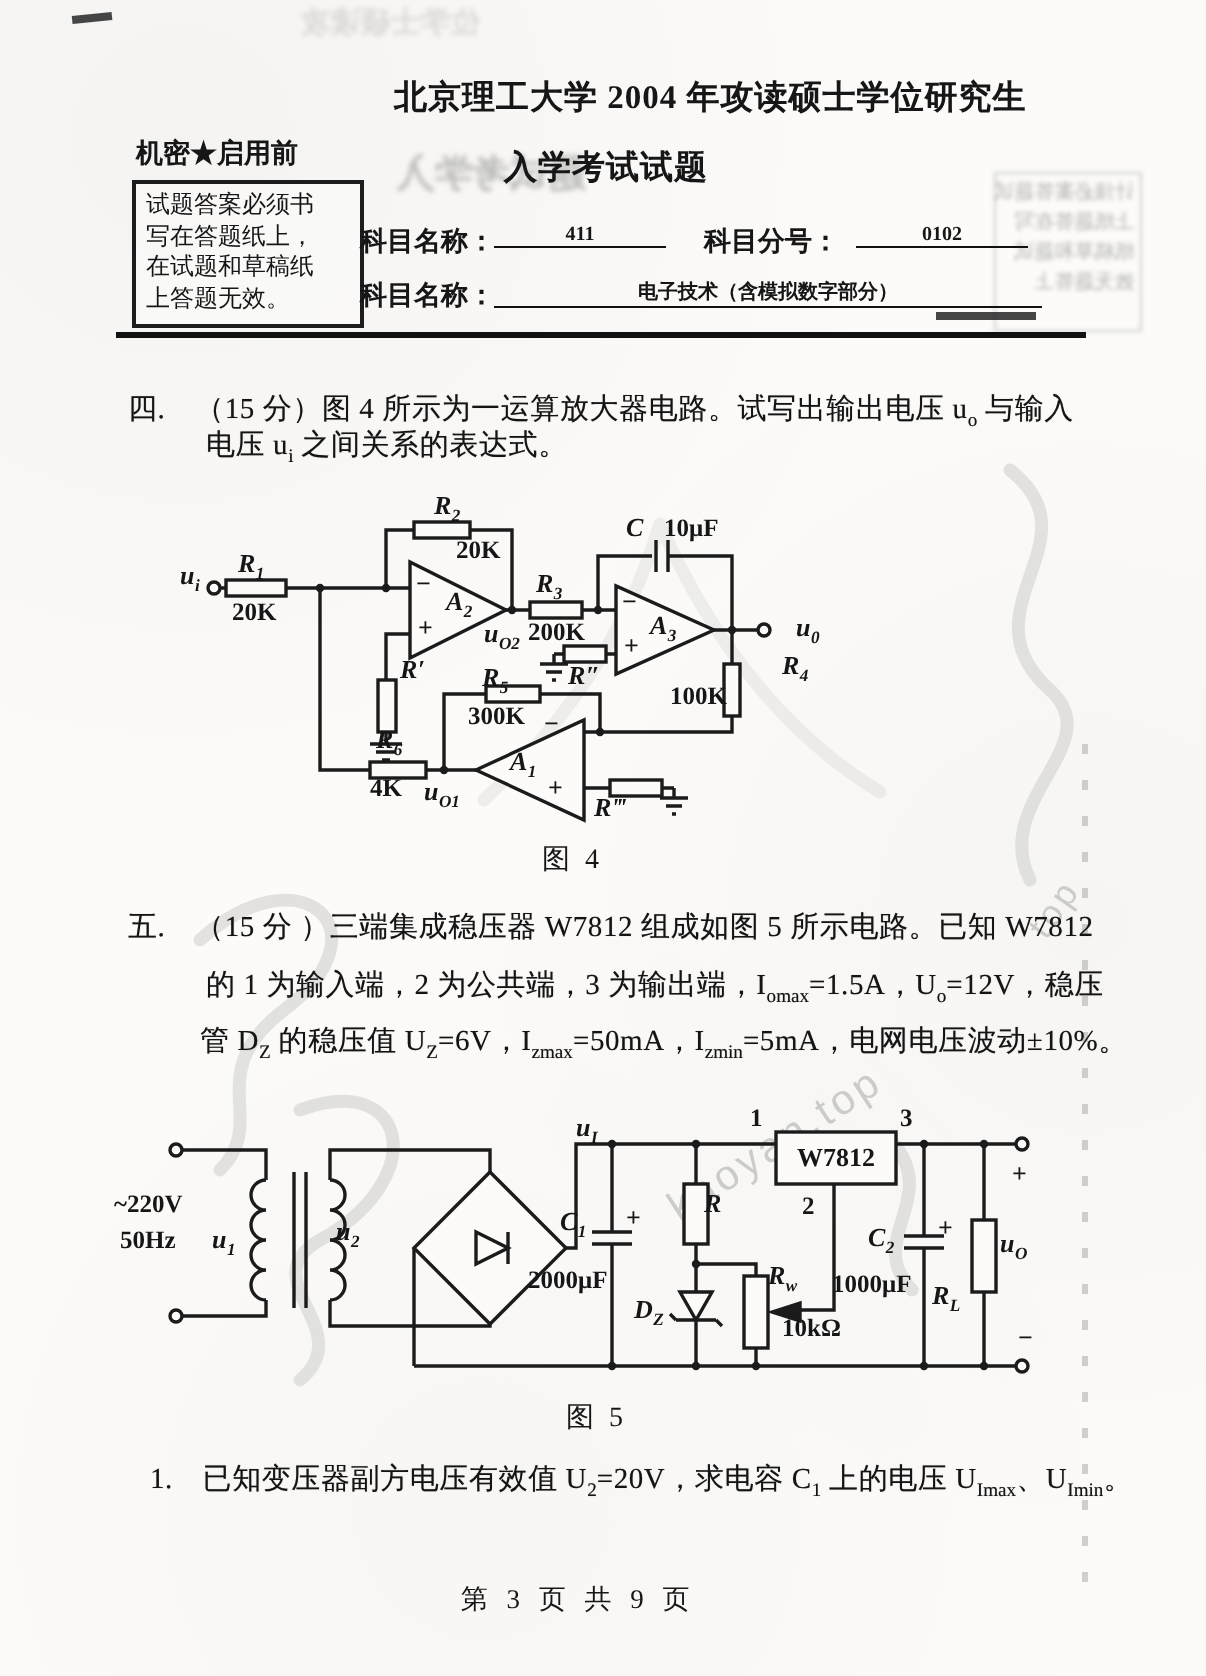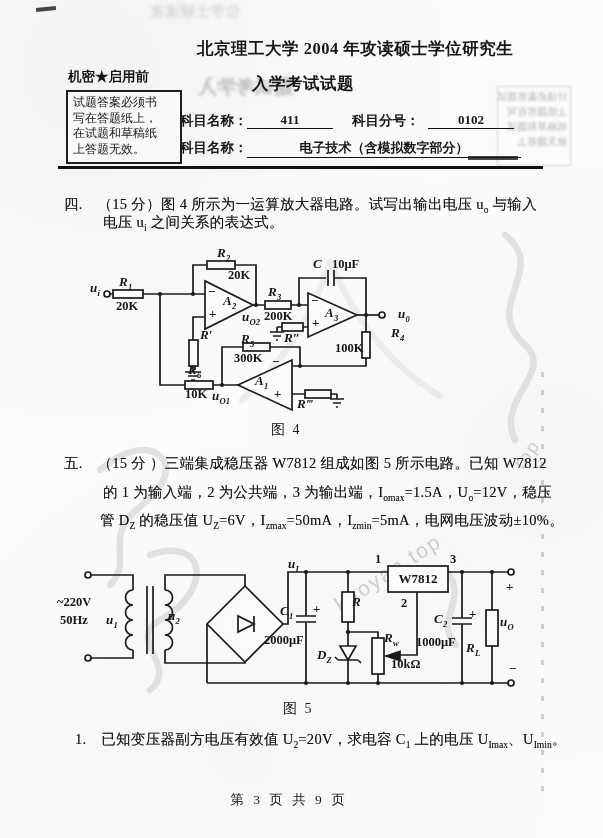--- a/index.html
+++ b/index.html
@@ -6,21 +6,21 @@
   #page{position:relative;width:603px;height:838px;margin:0 auto;overflow:hidden;
     background:#fcfbf9;
     background-image:radial-gradient(circle at 15% 8%, rgba(0,0,0,.03), transparent 40%),
                      radial-gradient(circle at 90% 55%, rgba(0,0,0,.025), transparent 45%),
                      radial-gradient(circle at 40% 90%, rgba(0,0,0,.02), transparent 40%);
     font-family:"Liberation Serif","DejaVu Serif",serif;color:#161616;}
   .abs{position:absolute;white-space:nowrap;}
   .q{font-size:14.5px;letter-spacing:.3px;color:#141414;text-shadow:0 0 .4px rgba(0,0,0,.45);}
   .hdr{font-size:16.5px;font-weight:700;letter-spacing:.5px;}
   .fld{font-size:13.5px;font-weight:700;}
-  .uline{display:inline-block;text-align:center;border-bottom:1.6px solid #111;font-weight:700;font-size:13px;}
+  .uline{display:inline-block;text-align:center;border-bottom:1.6px solid #111;font-weight:700;font-size:10px;}
   .notice{left:66px;top:90px;width:102px;height:64px;border:2px solid #1d1d1d;padding:3px 5px;
     font-size:12px;line-height:15.5px;font-weight:400;background:rgba(255,255,255,.4);}
   .rule{left:58px;top:166px;width:485px;height:2.6px;background:#121212;}
   .cl{font-size:13px;font-style:italic;font-weight:700;letter-spacing:.2px;}
   .clv{font-size:12.5px;font-weight:700;}
   .sgn{font-size:13px;font-weight:700;}
   .cap{font-size:14px;letter-spacing:2px;}
   sub{font-size:.66em;letter-spacing:0;}
   svg{position:absolute;overflow:visible;}
   .ghost{color:#8f8f8f;filter:blur(1.4px);opacity:.55;transform:scaleX(-1);font-weight:700;}
@@ -149,21 +149,21 @@
   <span class="abs sgn" style="left:311px;top:293px;">−</span>
   <span class="abs sgn" style="left:312px;top:315px;">+</span>
   <span class="abs cl" style="left:325px;top:305px;">A<sub>3</sub></span>
   <span class="abs cl" style="left:386px;top:306px;margin-left:12px;">u<sub>0</sub></span>
   <span class="abs cl" style="left:345px;top:325px;margin-left:46px;">R<sub>4</sub></span>
   <span class="abs clv" style="left:335px;top:341px;">100K</span>
   <span class="abs cl" style="left:284px;top:330px;">R″</span>
   <span class="abs cl" style="left:241px;top:331px;">R<sub>5</sub></span>
   <span class="abs clv" style="left:234px;top:351px;">300K</span>
   <span class="abs cl" style="left:188px;top:362px;">R<sub>6</sub></span>
-  <span class="abs clv" style="left:185px;top:387px;">10K</span>
+  <span class="abs clv" style="left:185px;top:387px;">4K</span>
   <span class="abs cl" style="left:212px;top:388px;">u<sub>O1</sub></span>
   <span class="abs sgn" style="left:272px;top:354px;">−</span>
   <span class="abs sgn" style="left:274px;top:386px;">+</span>
   <span class="abs cl" style="left:255px;top:373px;">A<sub>1</sub></span>
   <span class="abs cl" style="left:297px;top:396px;">R‴</span>
   <span class="abs cap" style="left:271px;top:421px;">图 4</span>
 
   <span class="abs q" style="left:64px;top:454px;">五.　（15 分 ）三端集成稳压器 W7812 组成如图 5 所示电路。已知 W7812</span>
   <span class="abs q" style="left:103px;top:483px;text-align:right;">的 1 为输入端，2 为公共端，3 为输出端，I<sub>omax</sub>=1.5A，U<sub>o</sub>=12V，稳压</span>
   <span class="abs q" style="left:100px;top:511px;">管 D<sub>Z</sub> 的稳压值 U<sub>Z</sub>=6V，I<sub>zmax</sub>=50mA，I<sub>zmin</sub>=5mA，电网电压波动±10%。</span>

